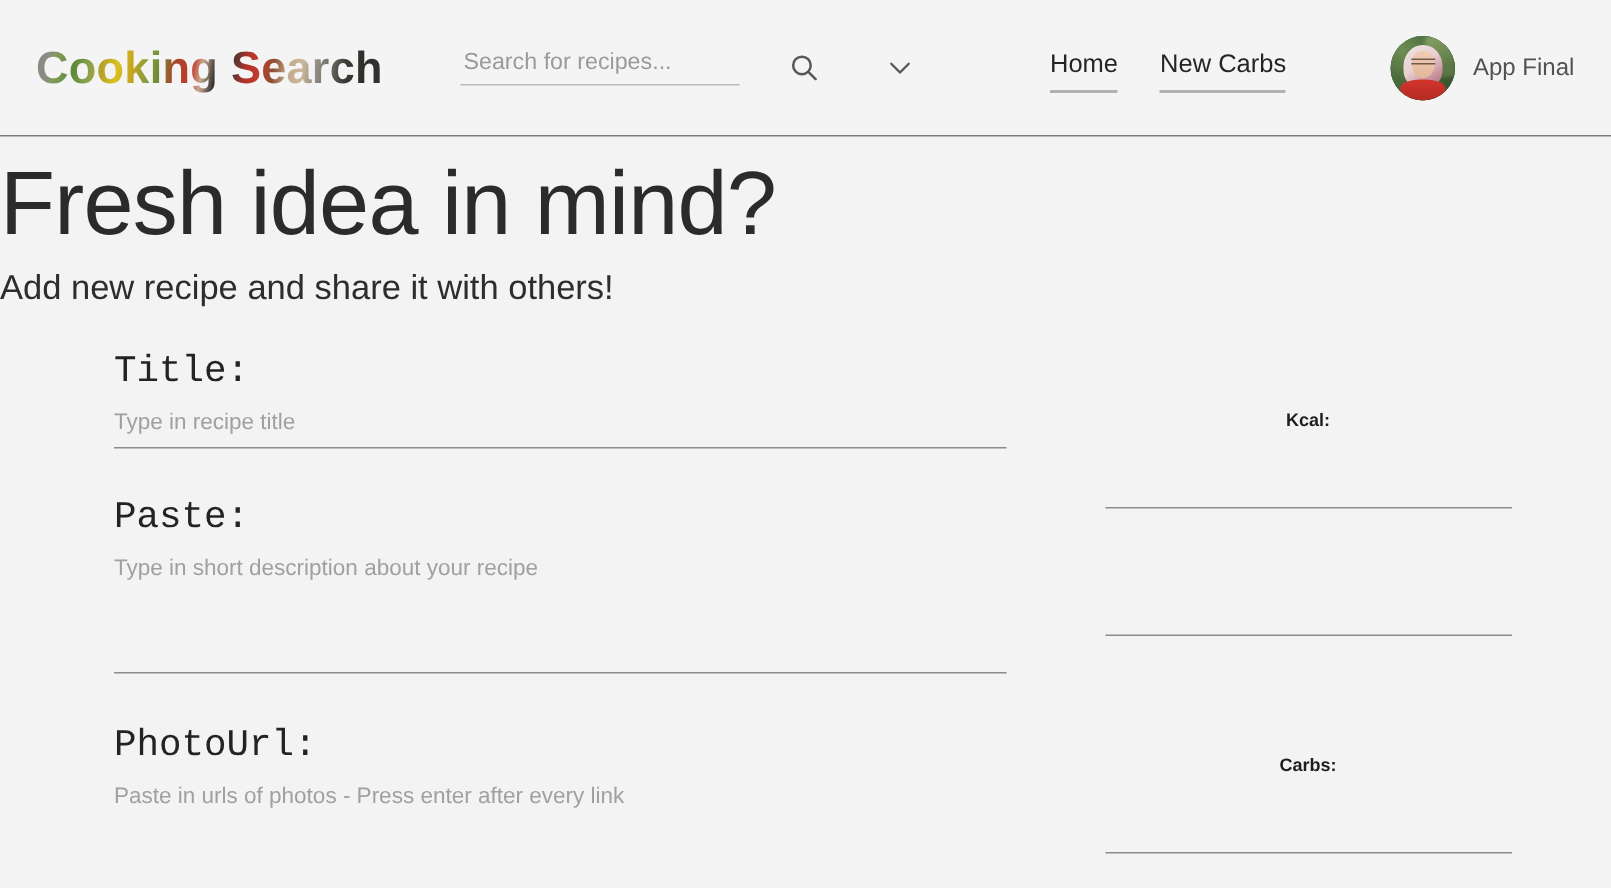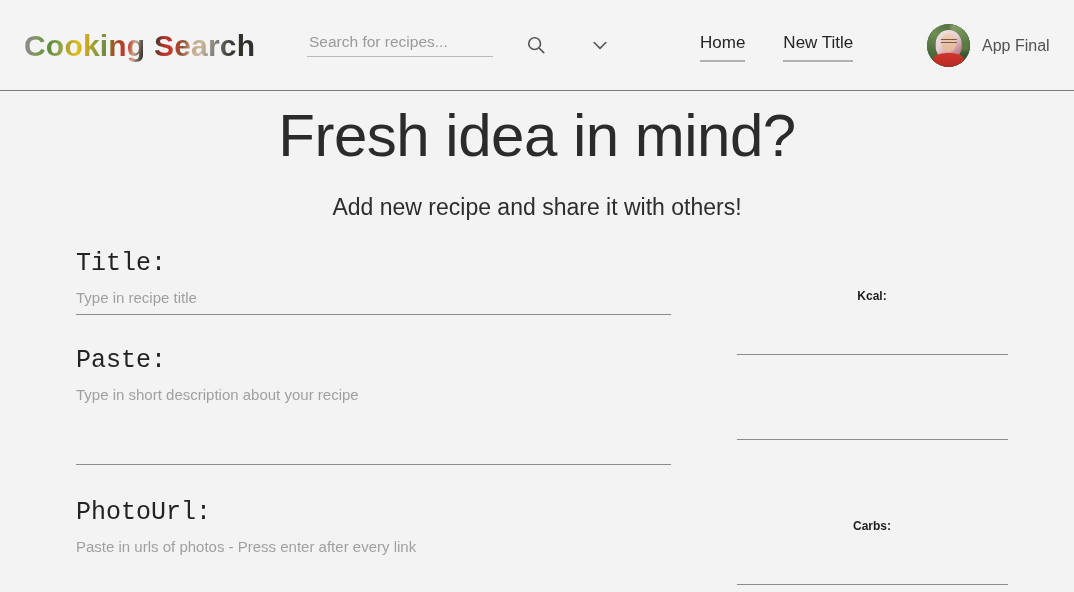--- a/index.html
+++ b/index.html
@@ -97,21 +97,21 @@
     display: block;
     cursor: pointer;
   }
 
   .nav {
     position: absolute;
     left: 700px;
     top: 33px;
     display: flex;
     align-items: flex-start;
-    gap: 38px;
+    gap: 28px;
   }
   .nav-link {
     font-size: 17px;
     color: #252525;
     text-decoration: none;
     padding-bottom: 7px;
     border-bottom: 2.5px solid #b0b0b0;
     line-height: 20px;
     white-space: nowrap;
     cursor: pointer;
@@ -174,33 +174,33 @@
     border-radius: 42% 42% 0 0;
     background: linear-gradient(180deg, #d2352c 0%, #b42a23 100%);
   }
   .user-name {
     font-size: 16px;
     color: #525252;
     white-space: nowrap;
   }
 
   
-  .hero { text-align: center; padding-top: 7px; }
+  .hero { text-align: left; padding-top: 7px; }
   .hero-title {
     font-size: 60px;
     font-weight: normal;
     color: #2b2b2b;
     letter-spacing: -0.5px;
     line-height: 76px;
   }
   .hero-sub {
     font-size: 23px;
     color: #2d2d2d;
     line-height: 30px;
-    margin-top: 18px;
+    margin-top: 2px;
   }
 
   
   .form-area {
     position: relative;
     margin-top: 26px;
     padding: 0 24px;
     display: flex;
   }
   .col-left  { width: 648px; padding-left: 52px; }
@@ -281,21 +281,21 @@
       <line x1="15.3" y1="15.3" x2="20.4" y2="20.4" stroke="#575757" stroke-width="1.8" stroke-linecap="round"></line>
     </svg>
 
     <svg class="chevron-icon" viewBox="0 0 24 24">
       <polyline points="5,9 12,16 19,9" fill="none" stroke="#575757" stroke-width="1.9" stroke-linecap="round" stroke-linejoin="round"></polyline>
     </svg>
   </div>
 
   <div class="nav">
     <a class="nav-link" href="#">Home</a>
-    <a class="nav-link" href="#">New Title</a>
+    <a class="nav-link" href="#">New Carbs</a>
   </div>
 
   <div class="user">
     <div class="avatar">
       <div class="bg-a"></div>
       <div class="bg-b"></div>
       <div class="hair"></div>
       <div class="face"></div>
       <div class="glasses"></div>
       <div class="body"></div>

